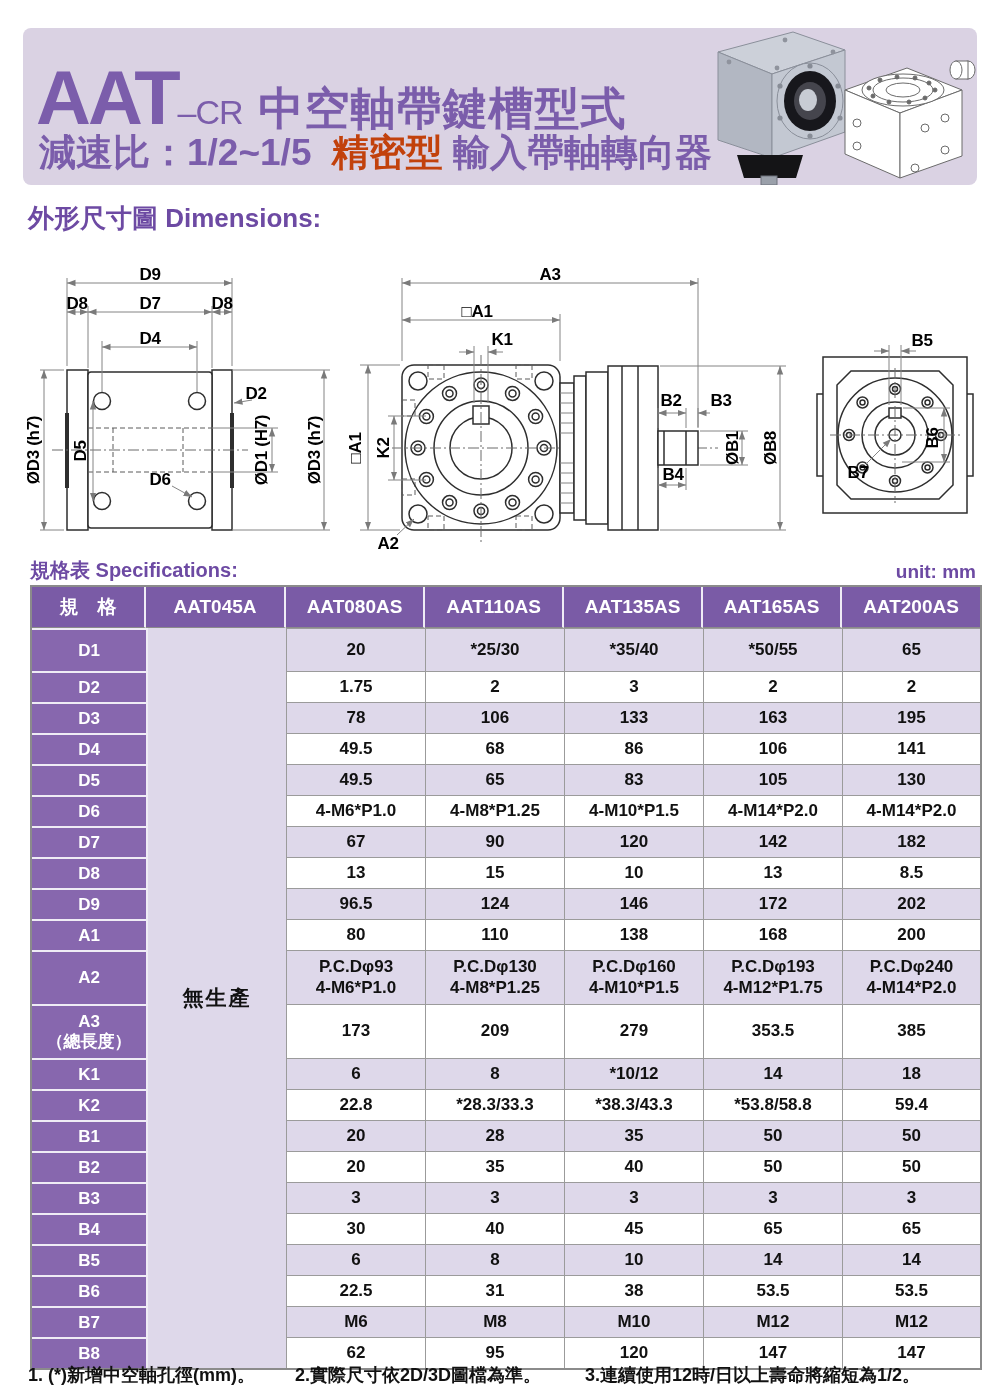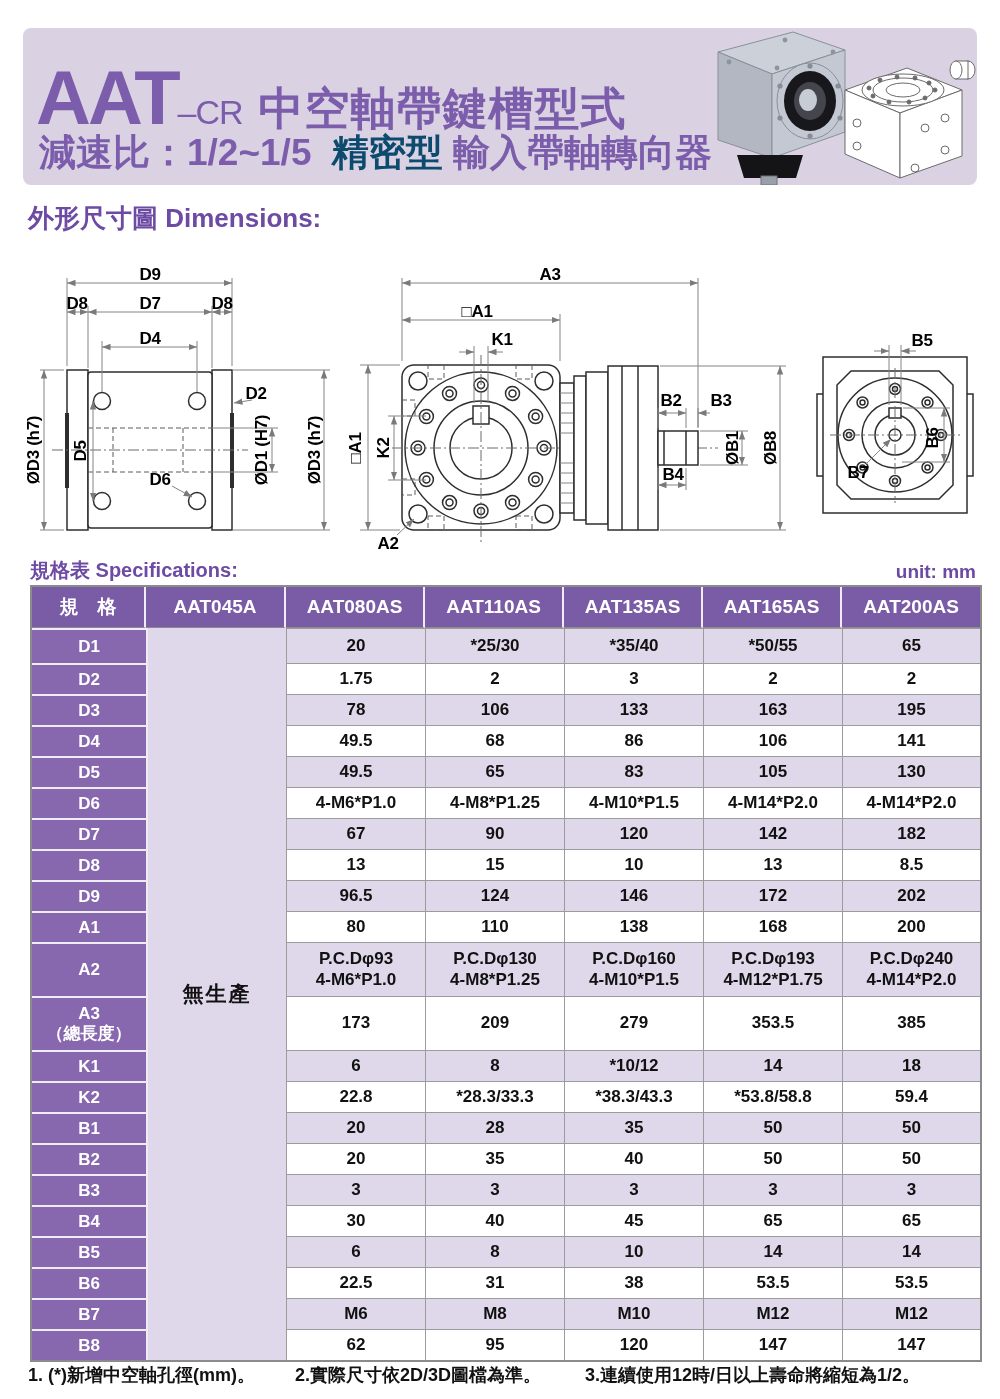--- a/index.html
+++ b/index.html
@@ -8,21 +8,21 @@
 
   
   .banner{position:absolute;left:23px;top:28px;width:954px;height:157px;
           background:#dad2e3;border-radius:8px;}
   .bline1{position:absolute;left:13px;top:36px;display:flex;align-items:baseline;line-height:.9;}
   .t-main{font-size:76px;font-weight:bold;color:#7b5dab;letter-spacing:-3px;}
   .t-suffix{font-size:34px;font-weight:normal;color:#7b5dab;letter-spacing:-1px;}
   .t-cjk{font-size:45px;font-weight:bold;color:#7b5dab;margin-left:16px;letter-spacing:1px;}
   .bline2{position:absolute;left:16px;top:106px;font-size:37px;font-weight:bold;
           color:#7b5dab;line-height:1;letter-spacing:0px;white-space:nowrap;}
-  .bline2 .red{color:#0c4a6e;margin-left:10px;}
+  .bline2 .red{color:#c2410c;margin-left:10px;}
   .prodsvg{position:absolute;right:0;top:0;}
 
   
   .dims-title{position:absolute;left:28px;top:201px;font-size:26px;font-weight:bold;color:#6d4aa3;}
   .spec-title{position:absolute;left:30px;top:557px;font-size:20px;font-weight:bold;color:#6d4aa3;}
   .unit{position:absolute;right:24px;top:561px;font-size:19px;font-weight:bold;color:#6d4aa3;margin-left:20px;}
 
   
   .drawings{position:absolute;left:0;top:248px;width:1000px;height:315px;}
   .drawings svg{position:absolute;left:0;top:0;}
@@ -394,21 +394,21 @@
           <th class="head">規　格</th>
           <th class="head">AAT045A</th>
           <th class="head">AAT080AS</th>
           <th class="head">AAT110AS</th>
           <th class="head">AAT135AS</th>
           <th class="head">AAT165AS</th>
           <th class="head">AAT200AS</th>
         </tr>
       </thead>
     <tbody id="spec-body">
-        <tr class="lav" style="height: 35px; padding-left: 40px;">
+        <tr class="lav" style="height: 43px; padding-left: 40px;">
           <td class="rlabel">D1</td>
           <td class="np" rowspan="22">無生產</td>
           <td class="val">20</td>
           <td class="val">*25/30</td>
           <td class="val">*35/40</td>
           <td class="val">*50/55</td>
           <td class="val">65</td>
         </tr>
         <tr class="wht" style="height: 31px;">
           <td class="rlabel">D2</td>

